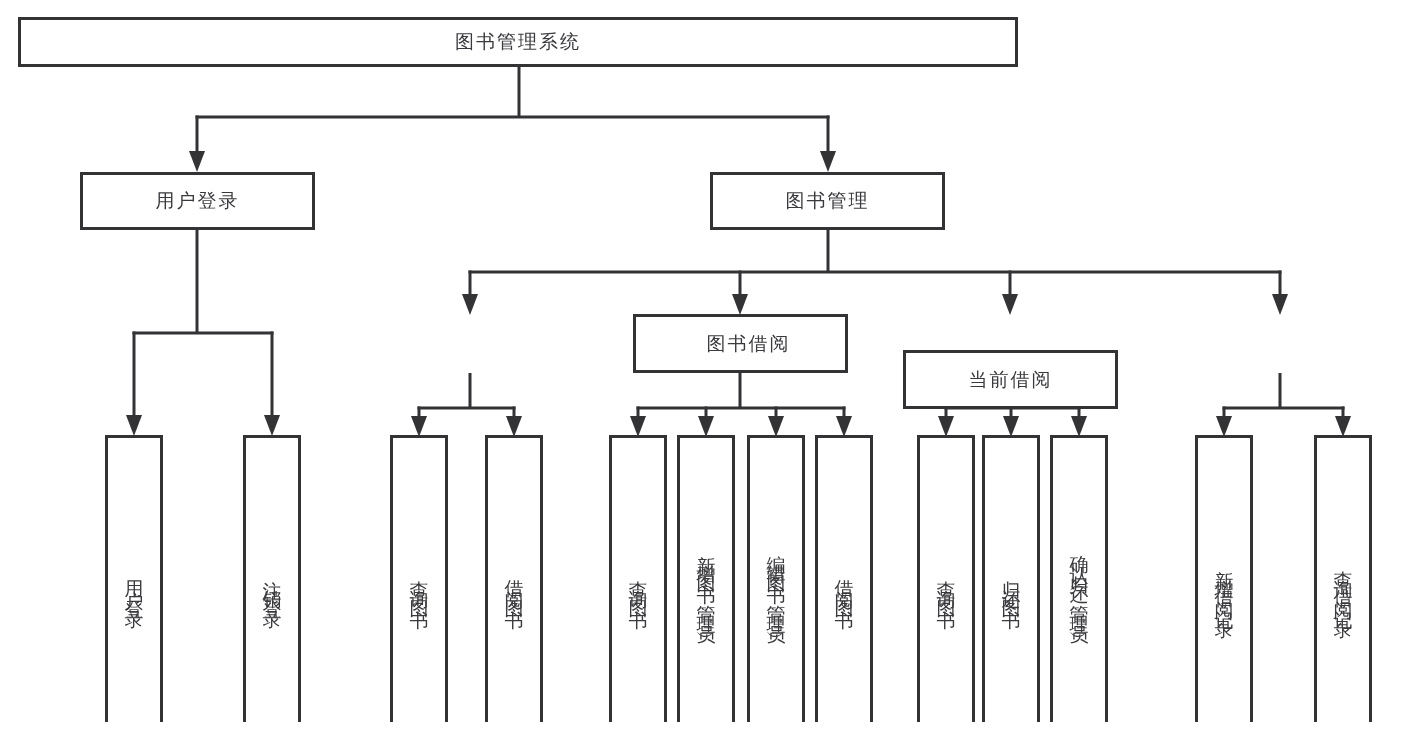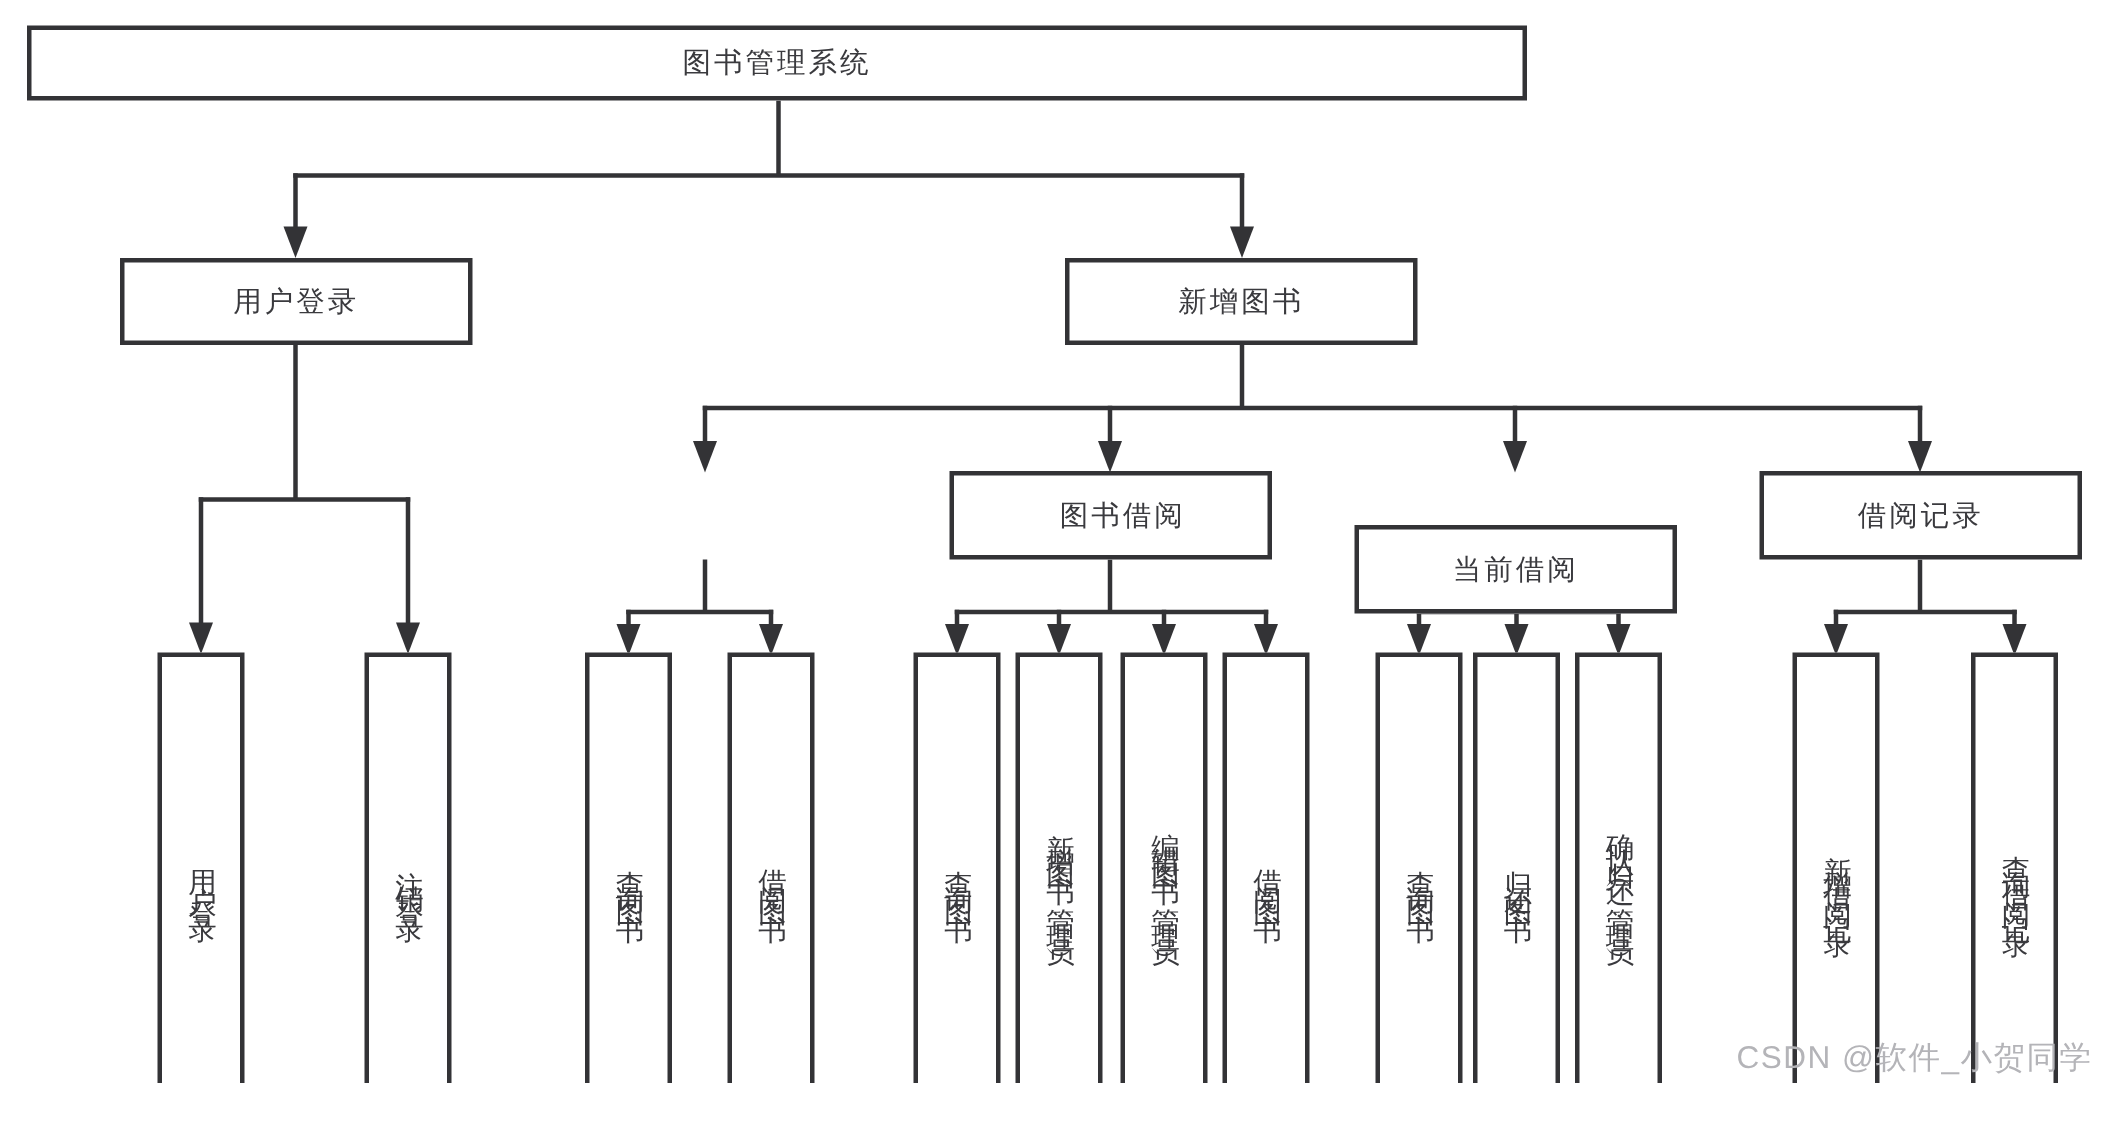--- a/index.html
+++ b/index.html
@@ -130,31 +130,28 @@
   </svg>
 
   <div class="node n-root">
     <span>图书管理系统</span>
   </div>
 
   <div class="node n-userlogin">
     <span>用户登录</span>
   </div>
   <div class="node n-bookmgmt">
-    <span>新增图书</span>
+    <span>图书管理</span>
   </div>
 
   <div class="node n-borrow">
     <span>图书借阅</span>
   </div>
   <div class="node n-current">
     <span>当前借阅</span>
-  </div>
-  <div class="node n-records">
-    <span>借阅记录</span>
   </div>
 
   <div class="vnode l1">
     <span class="vtext">用户登录</span>
   </div>
   <div class="vnode l2">
     <span class="vtext">注销登录</span>
   </div>
   <div class="vnode l3">
     <span class="vtext">查询图书</span>
@@ -183,14 +180,13 @@
   <div class="vnode l11">
     <span class="vtext">确认归还（管理员）</span>
   </div>
   <div class="vnode l12">
     <span class="vtext">新增借阅记录</span>
   </div>
   <div class="vnode l13">
     <span class="vtext">查询借阅记录</span>
   </div>
 
-  <div class="watermark">CSDN @软件_小贺同学</div>
 </div>
 
 </body></html>

